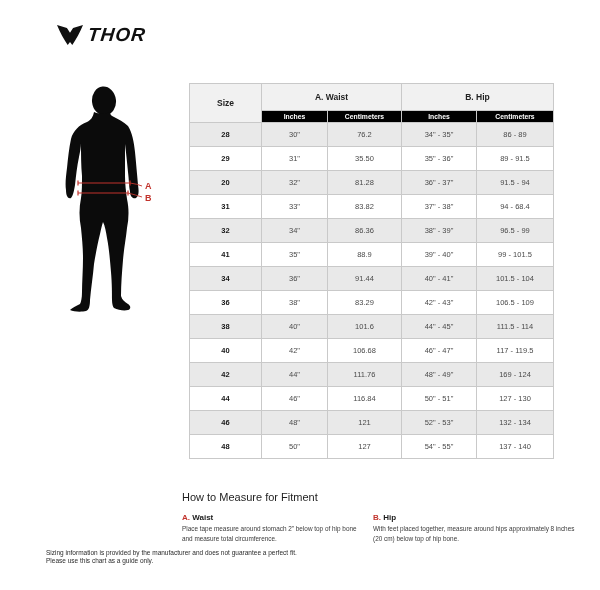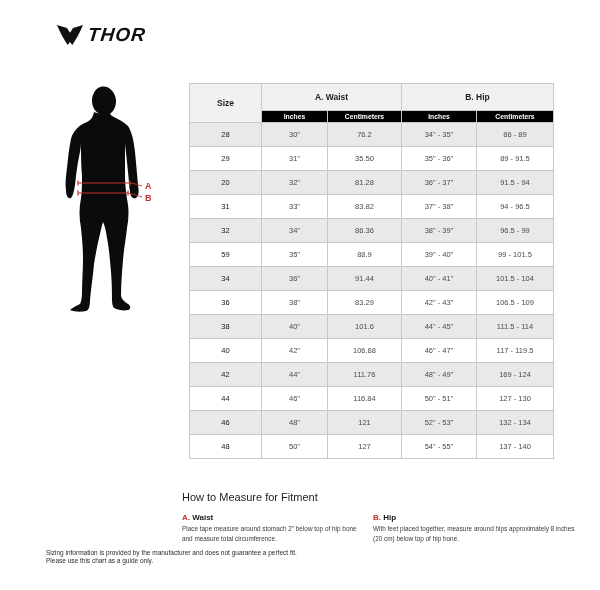--- a/index.html
+++ b/index.html
@@ -56,21 +56,21 @@
   .size-table thead tr.units th {
     height: 12px; background: #000;
     font-size: 6.8px; font-weight: bold; color: #fff;
   }
   .size-table th.size-head {
     background: #f1f1f1; font-size: 8.5px; font-weight: bold; color: #222;
   }
   .size-table tbody td {
     height: 24px; font-size: 7.5px; color: #4a4a4a; background: #fff;
   }
-  .size-table tbody td.size-col { font-weight: normal; color: #151515; }
+  .size-table tbody td.size-col { font-weight: bold; color: #151515; }
   .size-table tbody tr:nth-child(odd) td { background: #e9e9e9; }
 
   
   .measure-col { position: absolute; top: 513px; }
   .measure-col.a { left: 182px; width: 184px; }
   .measure-col.b { left: 373px; width: 206px; }
   .measure-label { font-size: 8px; font-weight: bold; color: #1c1c1c; margin-bottom: 2px; }
   .measure-label .red { color: #c2332c; }
   .measure-text { font-size: 6.4px; color: #3a3a3a; line-height: 1.55; }
 
@@ -174,31 +174,31 @@
         <td>32"</td>
         <td>81.28</td>
         <td>36" - 37"</td>
         <td>91.5 - 94</td>
       </tr>
         <tr>
         <td class="size-col">31</td>
         <td>33"</td>
         <td>83.82</td>
         <td>37" - 38"</td>
-        <td>94 - 96.5</td>
+        <td>94 - 68.4</td>
       </tr>
         <tr>
         <td class="size-col">32</td>
         <td>34"</td>
         <td>86.36</td>
         <td>38" - 39"</td>
         <td>96.5 - 99</td>
       </tr>
         <tr>
-        <td class="size-col">59</td>
+        <td class="size-col">41</td>
         <td>35"</td>
         <td>88.9</td>
         <td>39" - 40"</td>
         <td>99 - 101.5</td>
       </tr>
         <tr>
         <td class="size-col">34</td>
         <td>36"</td>
         <td>91.44</td>
         <td>40" - 41"</td>

